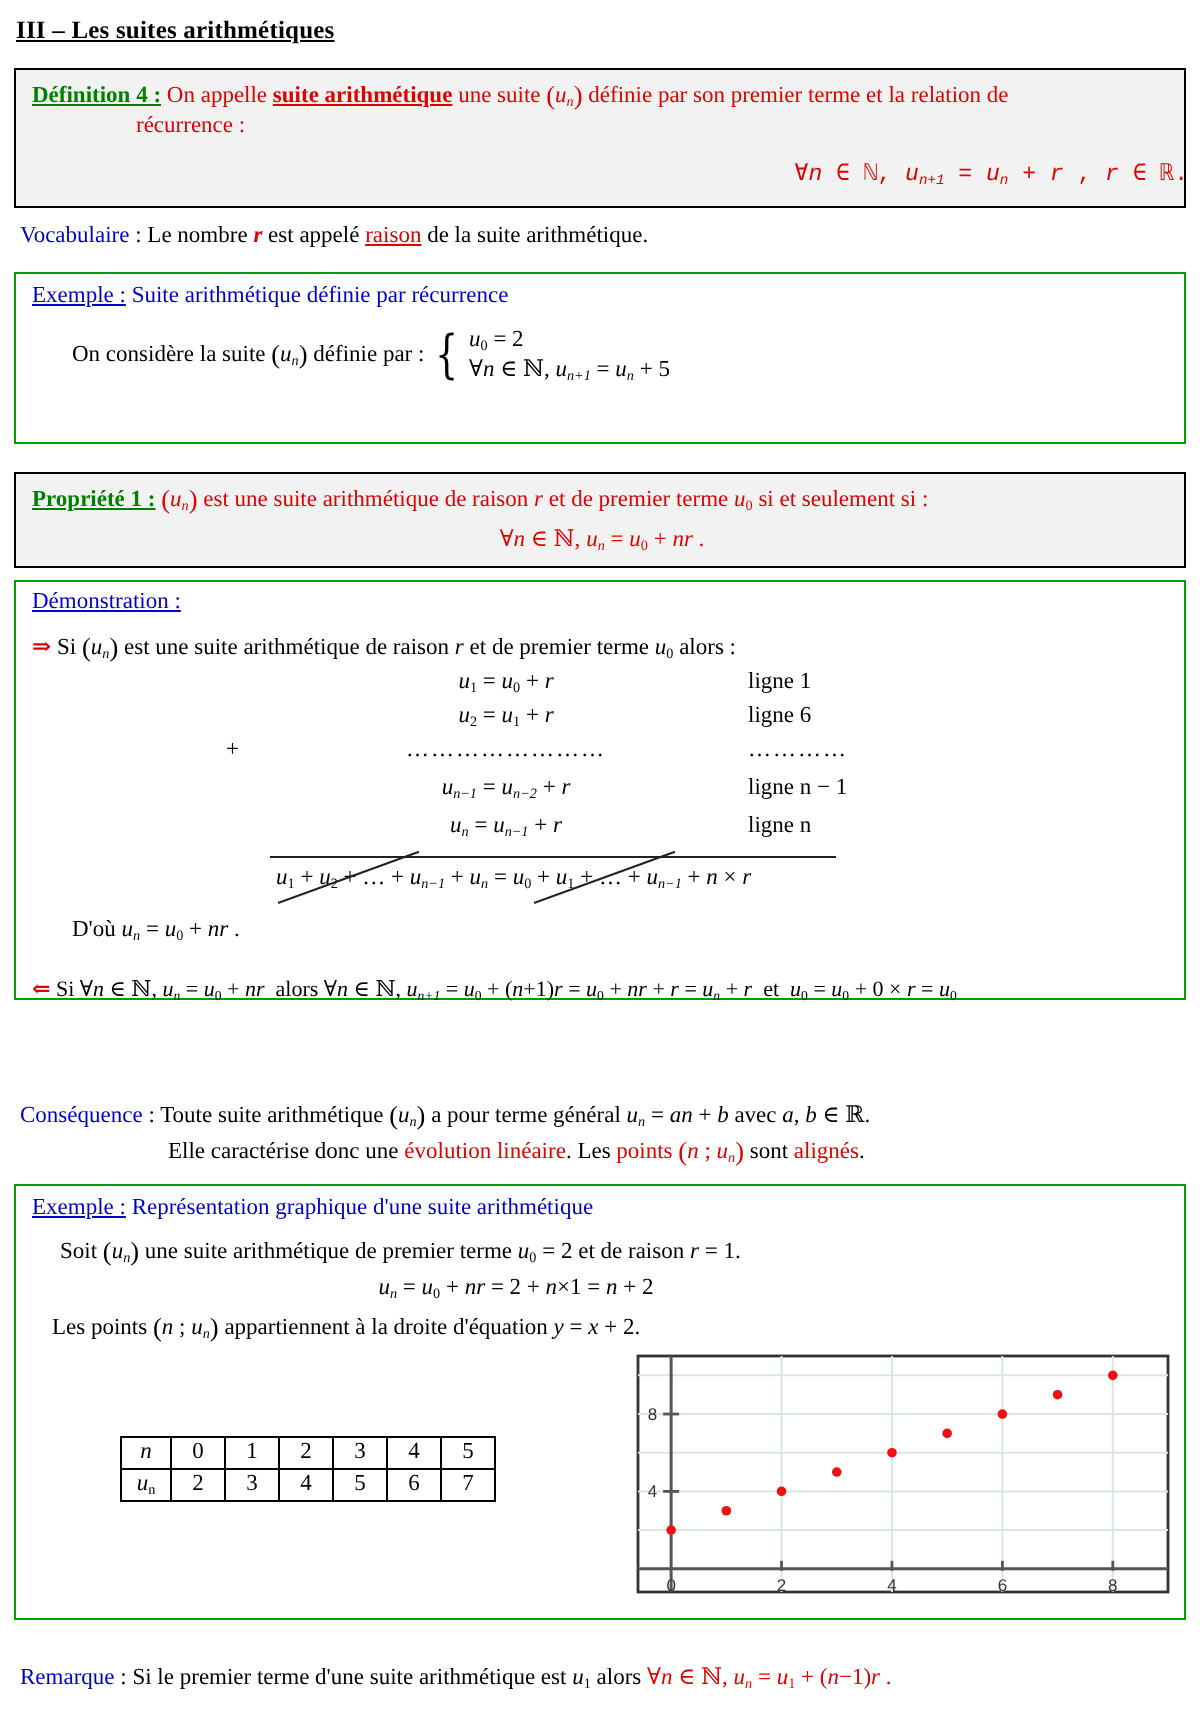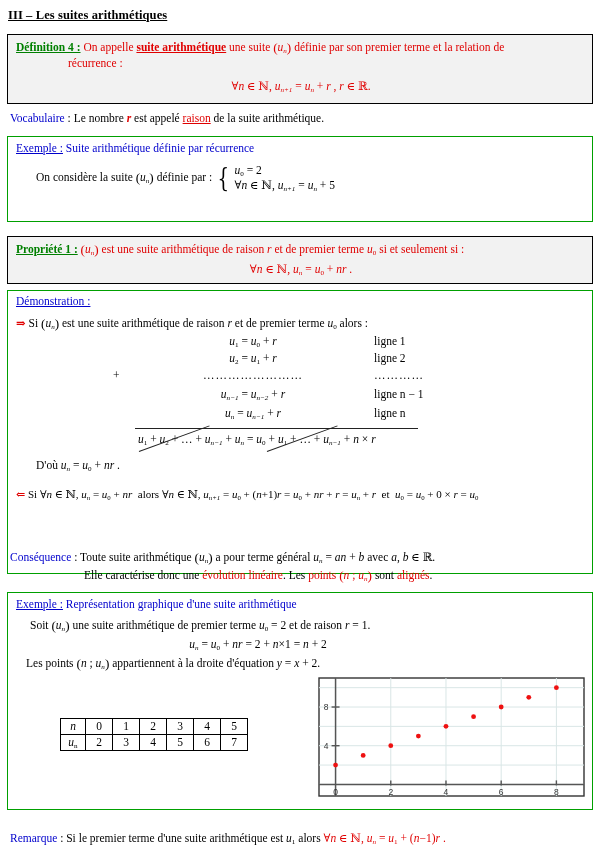--- a/index.html
+++ b/index.html
@@ -107,21 +107,21 @@
 
   <div class="doc-title">III – Les suites arithmétiques</div>
 
   <div class="box box-grey" style="left:7px; top:34px; width:586px; height:70px;">
     <div class="line" style="left:8px; top:5px;">
       <span class="green b u">Définition 4 :</span><span class="red">&nbsp;</span><span class="red">On appelle </span><span class="red b u">suite arithmétique</span><span class="red"> une suite </span><span class="red"><span class="paren">(</span><span class="v">u</span><sub class="s">n</sub><span class="paren">)</span></span><span class="red"> définie par son premier terme et la relation de</span>
     </div>
     <div class="line red" style="left:60px; top:22px;">
       <span>récurrence :</span>
     </div>
-    <div class="line red" style="left:0; top:44px; width:586px; text-align:center;">
+    <div class="line red" style="left:0; top:44px; width:586px; text-align:right;font-family:Liberation Mono, monospace;">
       <span>∀<span class="v">n</span> ∈ ℕ, <span class="v">u</span><sub class="s">n+1</sub> = <span class="v">u</span><sub class="s">n</sub> + <span class="v">r</span> , <span class="v">r</span> ∈ ℝ.</span>
     </div>
   </div>
 
   <div class="line" style="left:10px; top:112px;">
     <span class="blue">Vocabulaire</span><span class="blk"> : </span><span class="blk">Le nombre </span><span class="red v b">r</span><span class="blk"> est appelé </span><span class="red u">raison</span><span class="blk"> de la suite arithmétique.</span>
   </div>
 
   <div class="box box-green" style="left:7px; top:136px; width:586px; height:86px;">
     <div class="line" style="left:8px; top:5px;">
@@ -143,42 +143,42 @@
 
   <div class="box box-grey" style="left:7px; top:236px; width:586px; height:48px;">
     <div class="line" style="left:8px; top:5px;">
       <span class="green b u">Propriété 1 :</span><span class="red">&nbsp;</span><span class="red"><span class="paren">(</span><span class="v">u</span><sub class="s">n</sub><span class="paren">)</span></span><span class="red"> est une suite arithmétique de raison </span><span class="red v">r</span><span class="red"> et de premier terme </span><span class="red"><span class="v">u</span><sub class="sn">0</sub></span><span class="red"> si et seulement si :</span>
     </div>
     <div class="line red center" style="left:0; top:25px; width:586px;">
       <span>∀<span class="v">n</span> ∈ ℕ, <span class="v">u</span><sub class="s">n</sub> = <span class="v">u</span><sub class="sn">0</sub> + <span class="v">nr</span> .</span>
     </div>
   </div>
 
-  <div class="box box-green" style="left:7px; top:290px; width:586px; height:284px;">
+  <div class="box box-green" style="left:7px; top:290px; width:586px; height:210px;">
 
     <div class="line" style="left:8px; top:4px;">
       <span class="blue u">Démonstration :</span>
     </div>
 
     <div class="line" style="left:8px; top:25px;">
       <span class="red b">⇒</span><span> Si </span><span class="paren">(</span><span class="v">u</span><sub class="s">n</sub><span class="paren">)</span><span> est une suite arithmétique de raison </span><span class="v">r</span><span> et de premier terme </span><span><span class="v">u</span><sub class="sn">0</sub></span><span> alors :</span>
     </div>
 
     <div class="eqcol center" style="left:155px; top:44px; width:180px;">
       <span><span class="v">u</span><sub class="sn">1</sub> = <span class="v">u</span><sub class="sn">0</sub> + <span class="v">r</span></span>
     </div>
     <div class="eqcol" style="left:366px; top:44px;">
       <span>ligne 1</span>
     </div>
 
     <div class="eqcol center" style="left:155px; top:61px; width:180px;">
       <span><span class="v">u</span><sub class="sn">2</sub> = <span class="v">u</span><sub class="sn">1</sub> + <span class="v">r</span></span>
     </div>
     <div class="eqcol" style="left:366px; top:61px;">
-      <span>ligne 2</span>
+      <span>ligne 6</span>
     </div>
 
     <div class="eqcol" style="left:105px; top:78px;">
       <span>+</span>
     </div>
     <div class="eqcol center" style="left:155px; top:78px; width:180px; letter-spacing:1px;">
       <span>……………………</span>
     </div>
     <div class="eqcol" style="left:366px; top:78px; letter-spacing:1px;">
       <span>…………</span>

